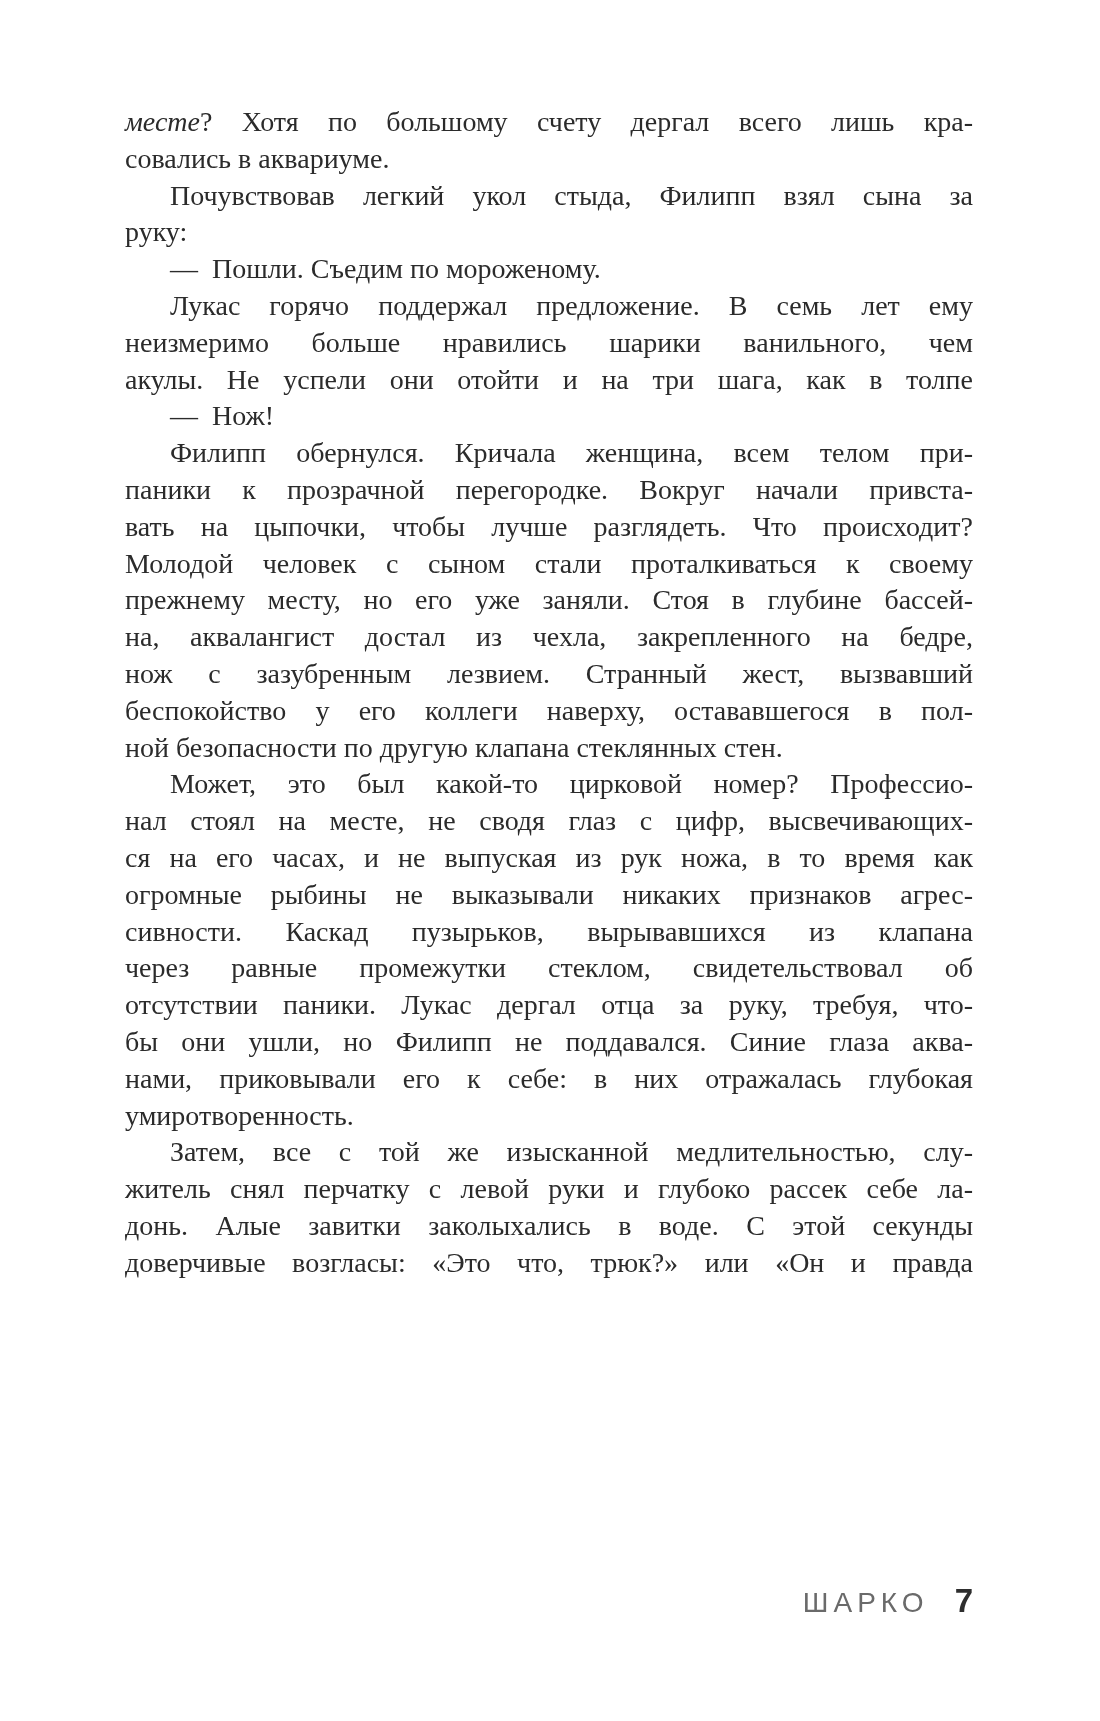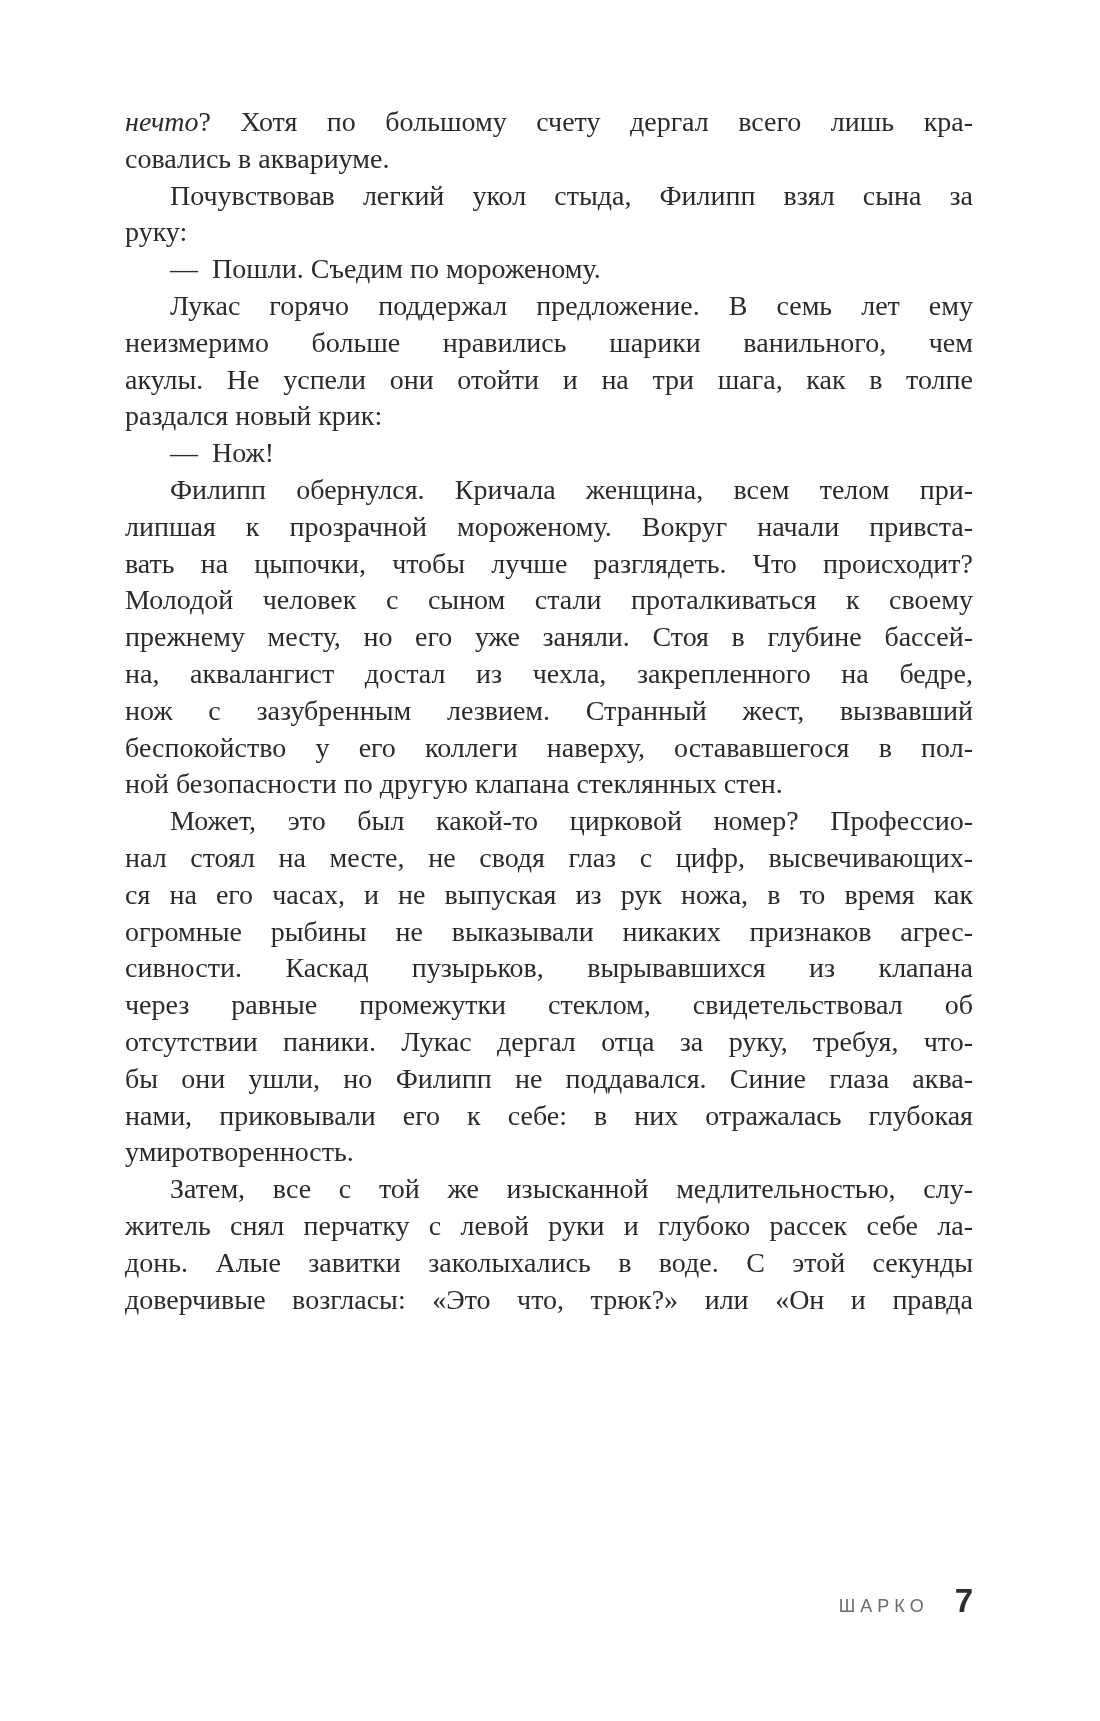--- a/index.html
+++ b/index.html
@@ -46,48 +46,47 @@
     left: 125px;
     top: 1582px;
     width: 848px;
     display: flex;
     justify-content: flex-end;
     align-items: baseline;
     gap: 26px;
     font-family: "Liberation Sans", sans-serif;
   }
   .footer-title {
-    font-size: 18px;
+    font-size: 28px;
     letter-spacing: 5px;
     font-weight: 400;
     color: var(--footer-title-color, #6a6a6a);
   }
   .footer-number {
     font-size: 33px;
     font-weight: 700;
     color: var(--footer-number-color, #2e2e2e);
   }
 </style>
 </head>
 <body style="background: rgb(255, 255, 255);">
 
 <div class="page">
   <div class="text-column">
-      <div class="line"><em>нечто</em><span>? Хотя по большому счету дергал всего лишь кра-</span></div>
+      <div class="line"><em>месте</em><span>? Хотя по большому счету дергал всего лишь кра-</span></div>
       <div class="line end"><span>совались в аквариуме.</span></div>
       <div class="line indent"><span>Почувствовав легкий укол стыда, Филипп взял сына за</span></div>
       <div class="line end"><span>руку:</span></div>
       <div class="line indent end"><span>— Пошли. Съедим по мороженому.</span></div>
       <div class="line indent"><span>Лукас горячо поддержал предложение. В семь лет ему</span></div>
       <div class="line"><span>неизмеримо больше нравились шарики ванильного, чем</span></div>
       <div class="line"><span>акулы. Не успели они отойти и на три шага, как в толпе</span></div>
-      <div class="line end"><span>раздался новый крик:</span></div>
       <div class="line indent end"><span>— Нож!</span></div>
       <div class="line indent"><span>Филипп обернулся. Кричала женщина, всем телом при-</span></div>
-      <div class="line"><span>липшая к прозрачной мороженому. Вокруг начали привста-</span></div>
+      <div class="line"><span>паники к прозрачной перегородке. Вокруг начали привста-</span></div>
       <div class="line"><span>вать на цыпочки, чтобы лучше разглядеть. Что происходит?</span></div>
       <div class="line"><span>Молодой человек с сыном стали проталкиваться к своему</span></div>
       <div class="line"><span>прежнему месту, но его уже заняли. Стоя в глубине бассей-</span></div>
       <div class="line"><span>на, аквалангист достал из чехла, закрепленного на бедре,</span></div>
       <div class="line"><span>нож с зазубренным лезвием. Странный жест, вызвавший</span></div>
       <div class="line"><span>беспокойство у его коллеги наверху, остававшегося в пол-</span></div>
       <div class="line end"><span>ной безопасности по другую клапана стеклянных стен.</span></div>
       <div class="line indent"><span>Может, это был какой-то цирковой номер? Профессио-</span></div>
       <div class="line"><span>нал стоял на месте, не сводя глаз с цифр, высвечивающих-</span></div>
       <div class="line"><span>ся на его часах, и не выпуская из рук ножа, в то время как</span></div>

